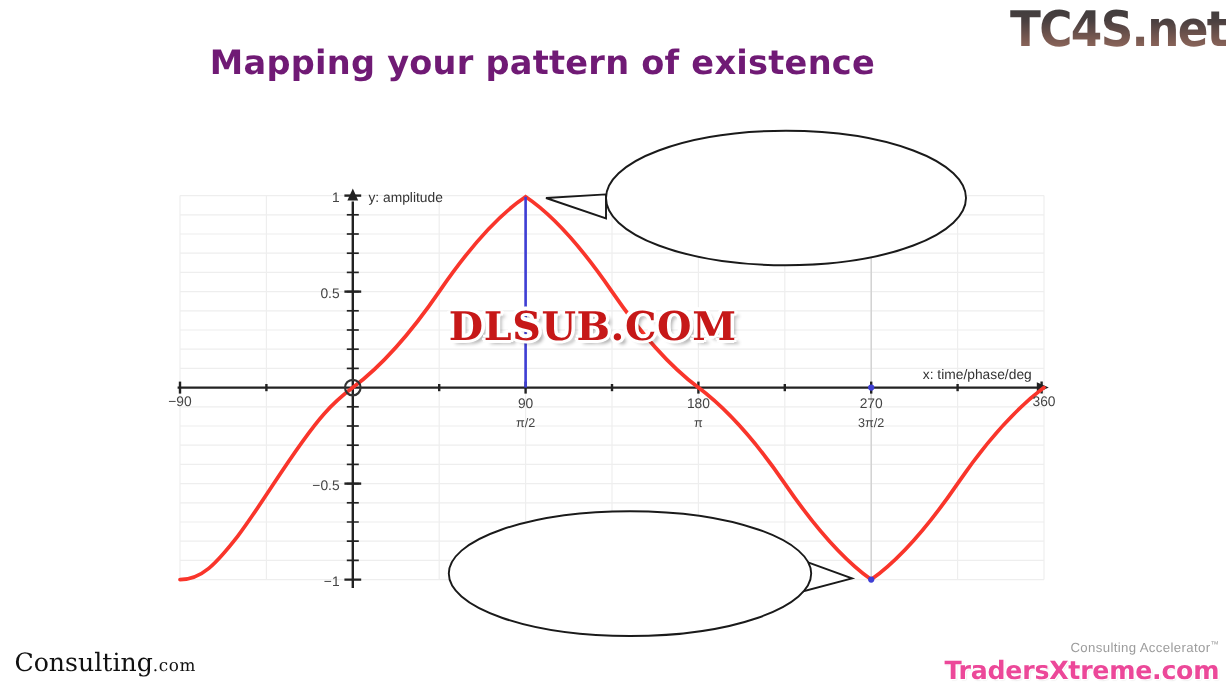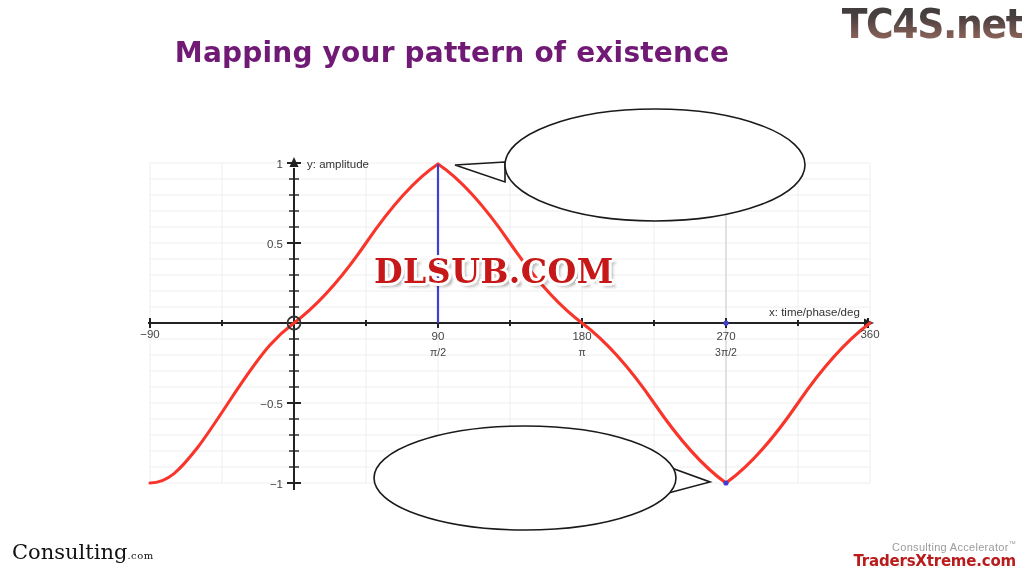--- a/index.html
+++ b/index.html
@@ -71,43 +71,43 @@
   #consulting-logo {
     position: absolute;
     left: 12px;
     bottom: 12px;
     font-family: "DejaVu Serif", serif;
     font-size: 21px;
     color: #111111;
     letter-spacing: 0px;
   }
   #consulting-logo .suffix {
-    font-size: 10px;
+    font-size: 14px;
     letter-spacing: 0.5px;
   }
 
   #bottom-right-marks {
     position: absolute;
     right: 8px;
     bottom: 6px;
     text-align: right;
     line-height: 1.05;
   }
   #accelerator-mark {
     font-family: "Liberation Sans", sans-serif;
     font-size: 11px;
     color: #9c9c9c;
     letter-spacing: 0.3px;
   }
   #accelerator-mark .tm { font-size: 7px; vertical-align: super; }
   #tradersxtreme-mark {
     font-family: "DejaVu Sans", sans-serif;
-    font-size: 15px;
+    font-size: 21px;
     font-weight: bold;
-    color: #b91c1c;
+    color: #ec4899;
     letter-spacing: -0.2px;
     text-shadow:
       -1px -1px 0 #ffffff, 1px -1px 0 #ffffff,
       -1px  1px 0 #ffffff, 1px  1px 0 #ffffff,
        1px  1px 1px rgba(0,0,0,0.25);
     margin-top: 1px;
   }
 
   
   #chart-area {

